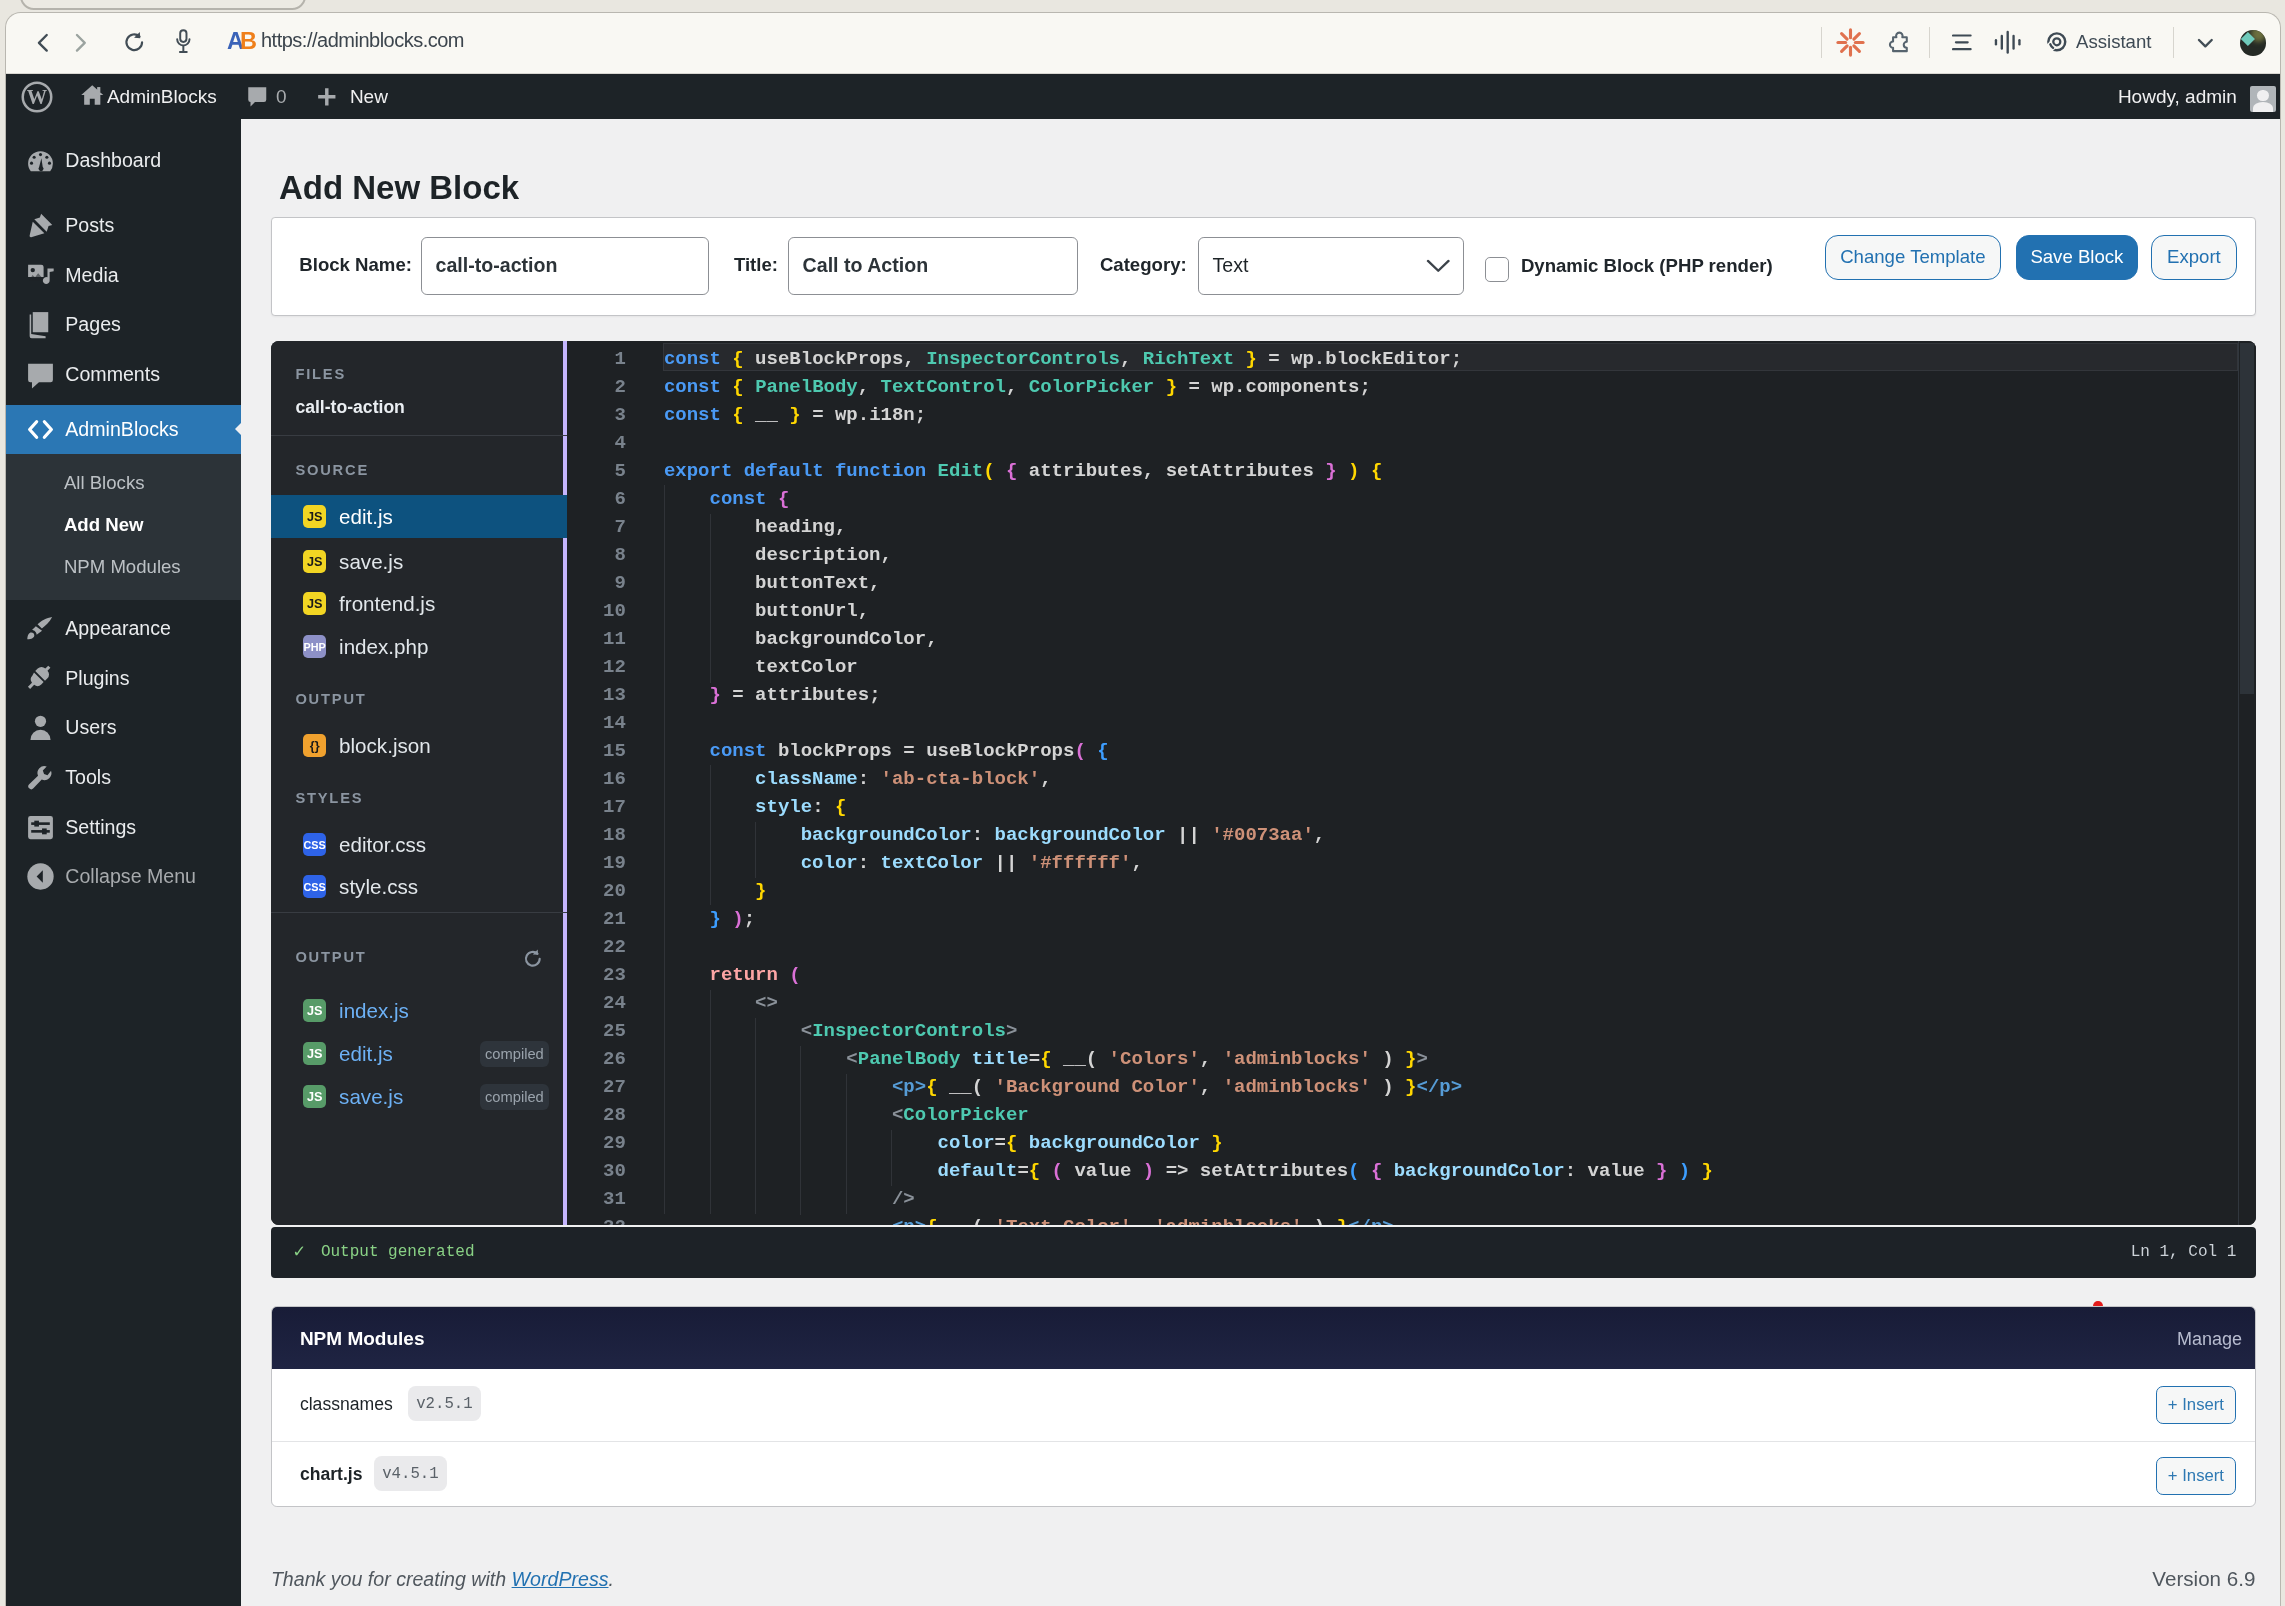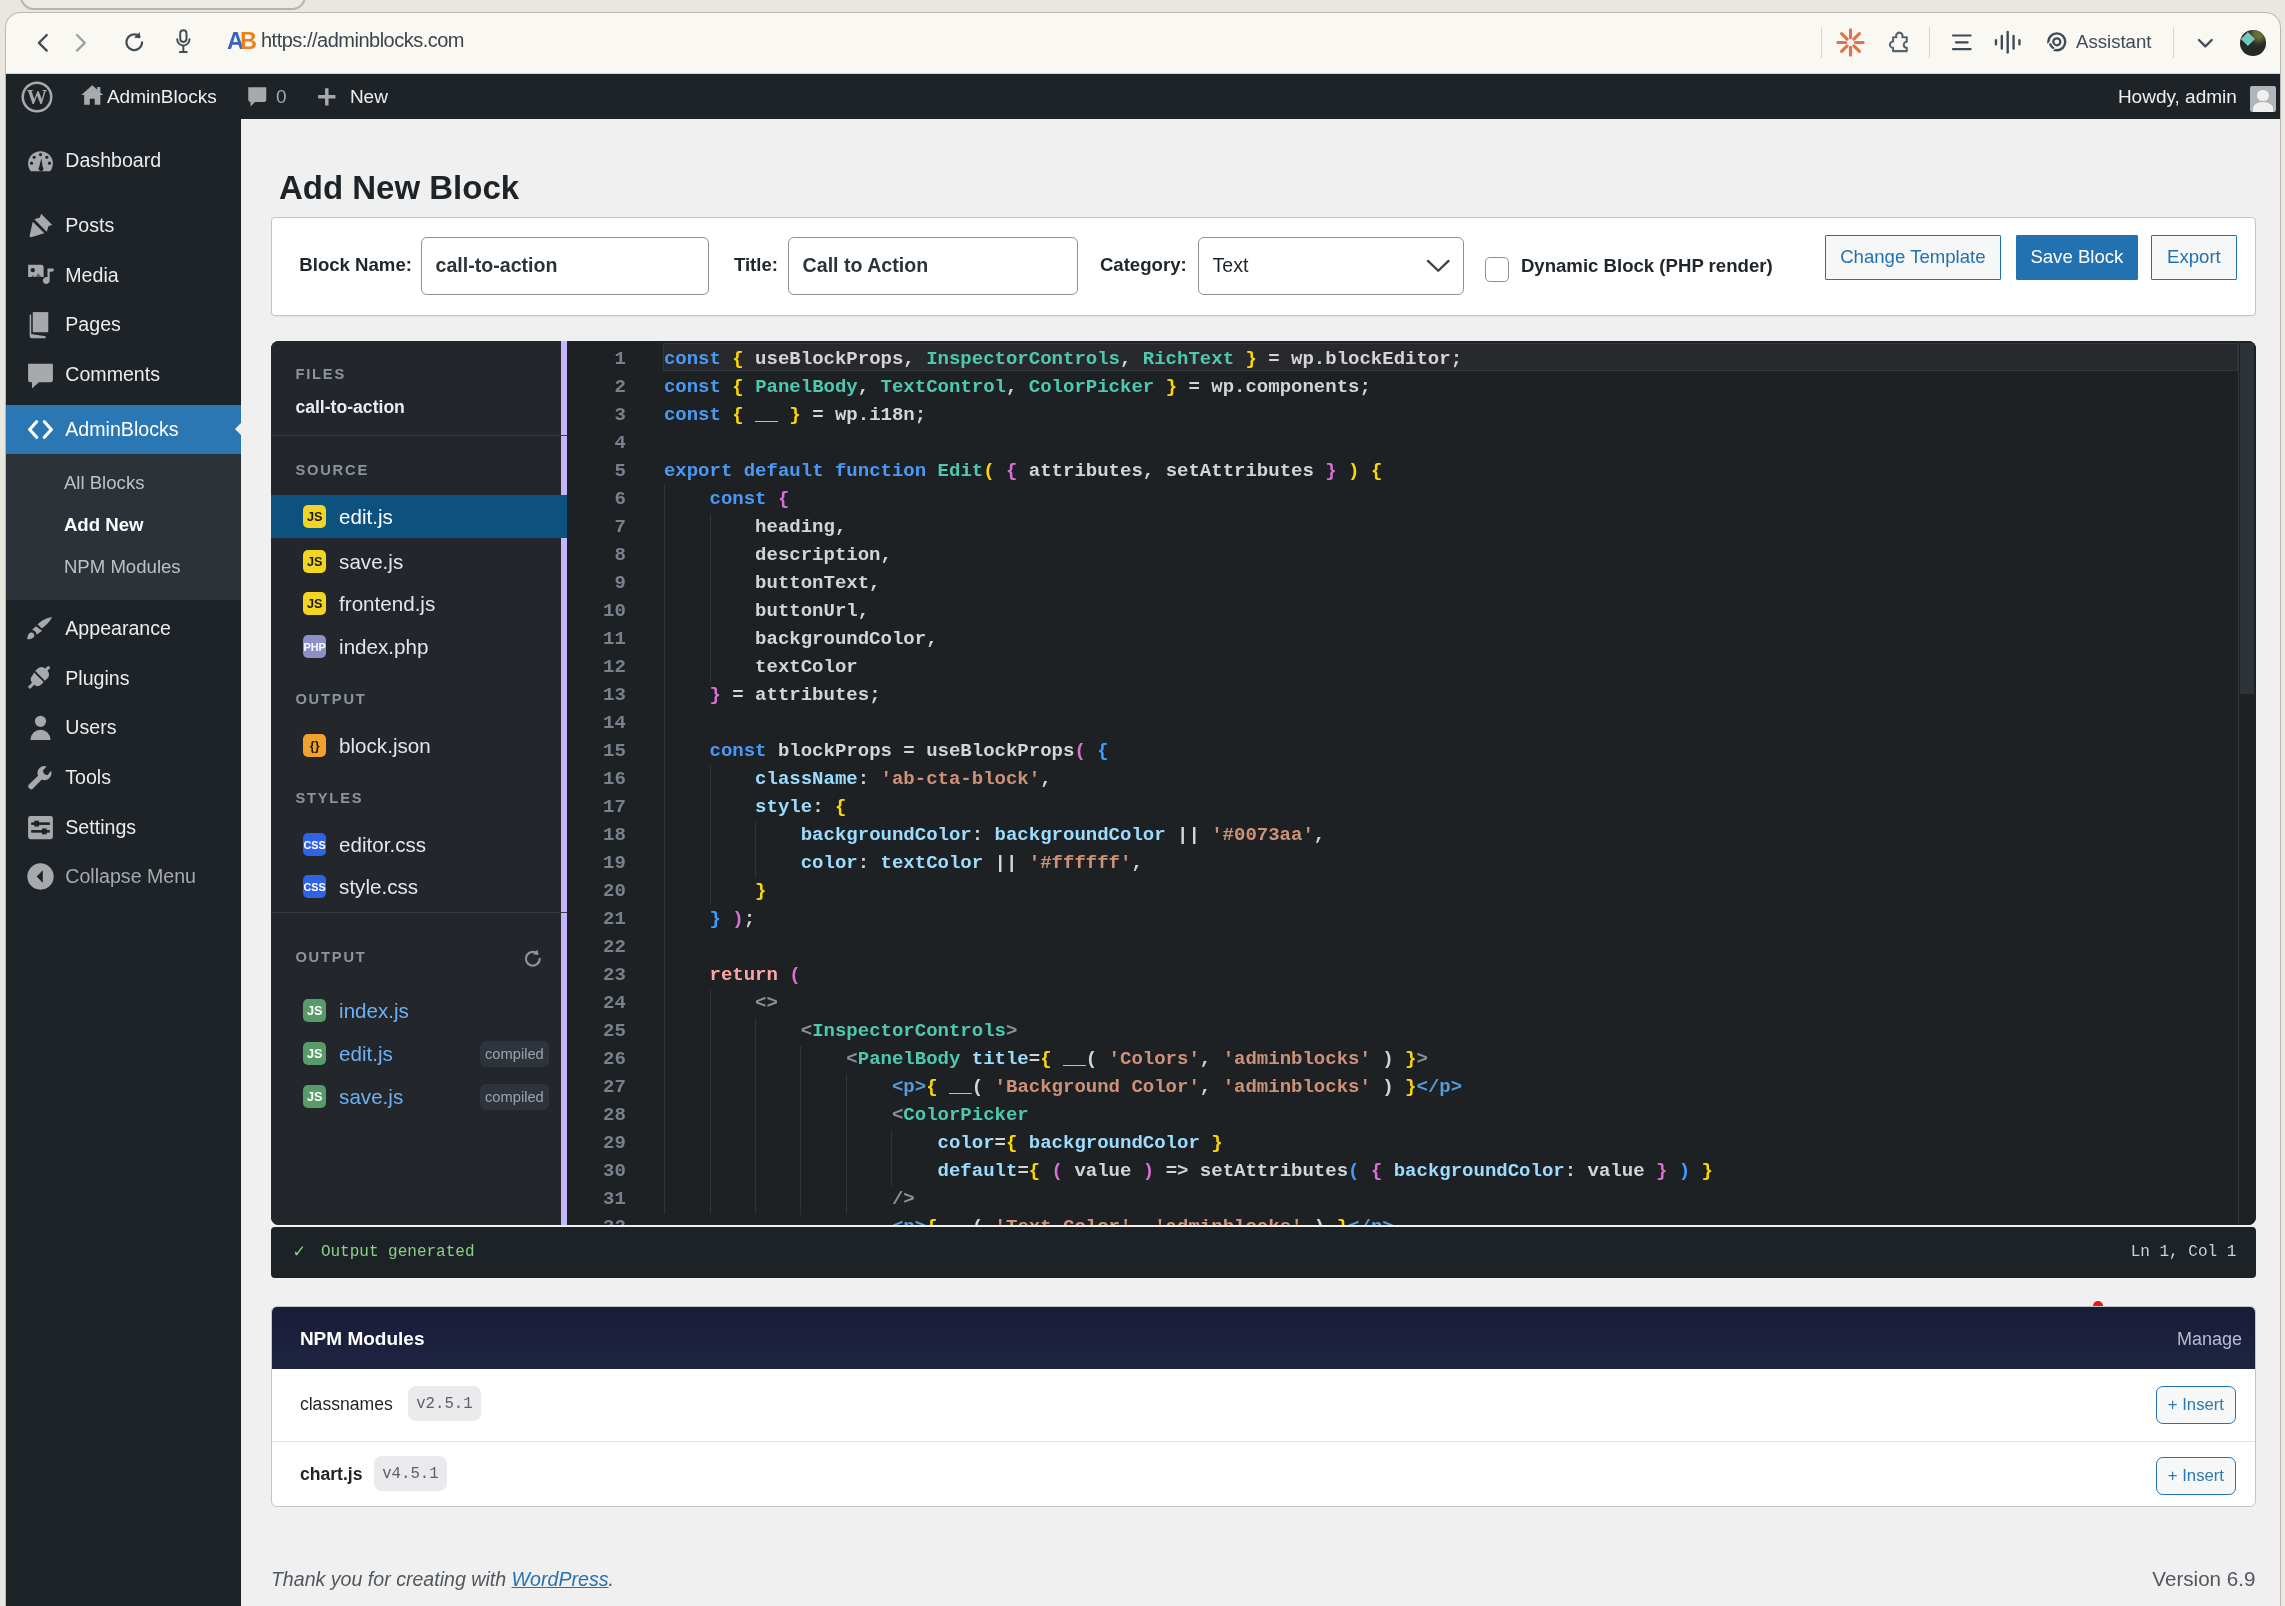--- a/index.html
+++ b/index.html
@@ -23,24 +23,24 @@
 .mi.grey{color:#a7aaad}
 #admact{position:absolute;left:0;width:235px;height:49px;background:#2b77b4;color:#fff;display:flex;align-items:center;font-size:19.6px;font-weight:400}
 #admarrow{position:absolute;width:0;height:0;border-top:11.8px solid transparent;border-bottom:11.8px solid transparent;border-right:11.8px solid #f0f0f1;left:229px}
 #submenu{position:absolute;left:0;width:235px;background:#2c3338}
 .smi{position:absolute;left:58px;font-size:18.6px;color:#bcc1c5;white-space:nowrap}
 
 #h1{position:absolute;left:273px;top:95px;font-size:33px;color:#1d2327;font-weight:700}
 #tbcard{position:absolute;left:265px;top:143px;width:1985px;height:99px;background:#fff;border:1px solid #c3c4c7;border-radius:3.9px;box-shadow:0 1px 2px rgba(0,0,0,.05)}
 .lbl{position:absolute;font-size:18.6px;font-weight:700;color:#20262b;white-space:nowrap}
 .inp{position:absolute;top:18.6px;height:58px;border:1.5px solid #8c8f94;border-radius:5.9px;background:#fff;font-size:19.6px;font-weight:700;color:#2c3338;display:flex;align-items:center;padding-left:13.7px}
-.btn{position:absolute;top:16.7px;height:45px;border:1.5px solid #2271b1;border-radius:1px;background:#f6f7f7;color:#2271b1;font-size:18.6px;display:flex;align-items:center;justify-content:center}
+.btn{position:absolute;top:16.7px;height:45px;border:1.5px solid #2271b1;border-radius:13px;background:#f6f7f7;color:#2271b1;font-size:18.6px;display:flex;align-items:center;justify-content:center}
 
 #ed{position:absolute;left:265px;top:267px;width:1985px;height:884px;background:#1e2124;border-radius:7.8px;overflow:hidden}
-#tree{position:absolute;left:0;top:0;width:296px;height:884px;background:#23262a;border-right:6px solid #c4b5fd}
+#tree{position:absolute;left:0;top:0;width:296px;height:884px;background:#23262a;border-right:4px solid #c4b5fd}
 .sect{position:absolute;left:24.5px;font-size:14.7px;font-weight:700;letter-spacing:1.8px;color:#8b95a1}
 .trow{position:absolute;left:0;width:296px;height:43px;display:flex;align-items:center}
 .badge{width:23.5px;height:23.5px;border-radius:4.9px;margin:0 12.7px 0 32px;flex:0 0 23.5px;display:flex;align-items:center;justify-content:center;font-weight:700}
 .fname{font-size:20.6px;color:#e2e7eb}
 .tsep{position:absolute;left:0;width:296px;height:1px;background:#383c42}
 #code{position:absolute;left:297px;top:0;width:1688px;height:884px;background:#1e2124}
 #lnums,#csrc{position:absolute;top:3.9px;font-family:"Liberation Mono",monospace;font-size:19px;line-height:28px;font-weight:700;white-space:pre}
 #lnums{left:0;width:58px;text-align:right;color:#79828c}
 #csrc{left:96px;color:#d4d4d4}
 .k{color:#4a9af5}.t{color:#4ec9b0}.pp{color:#9cdcfe}.s{color:#ce9178}.m{color:#fca5a5}

